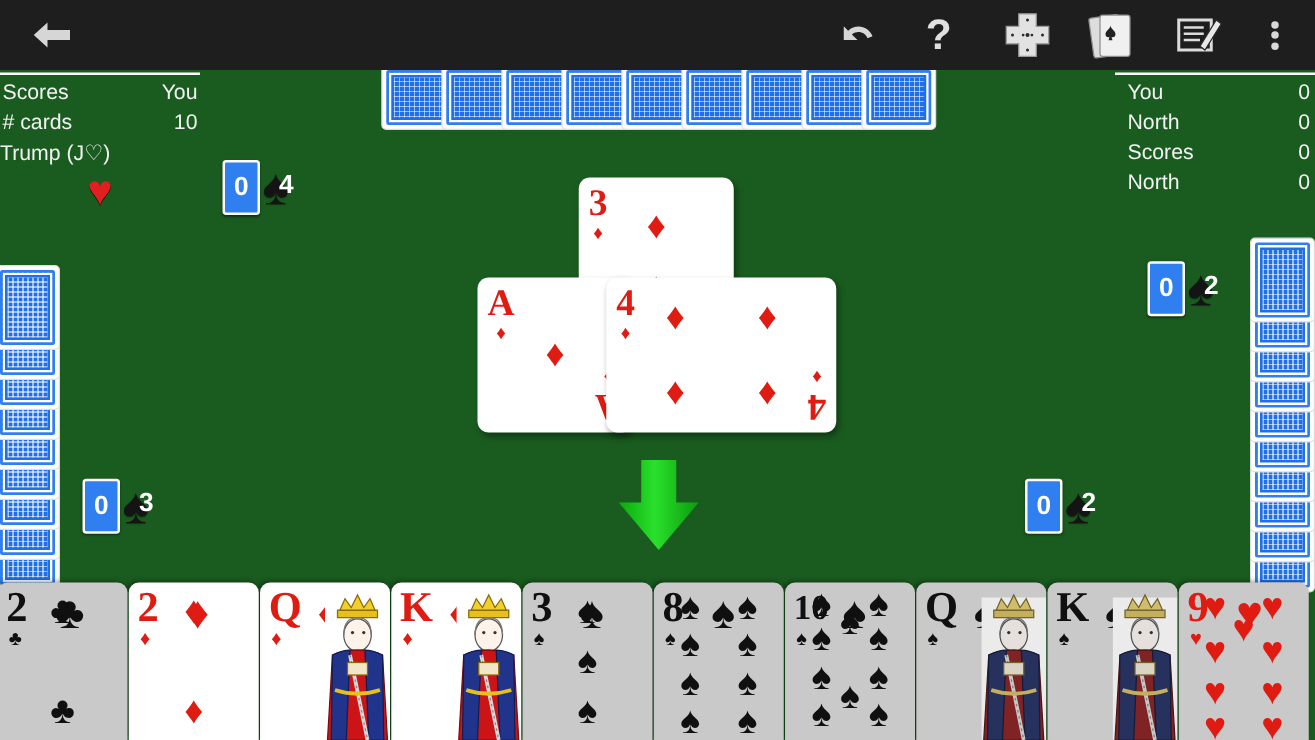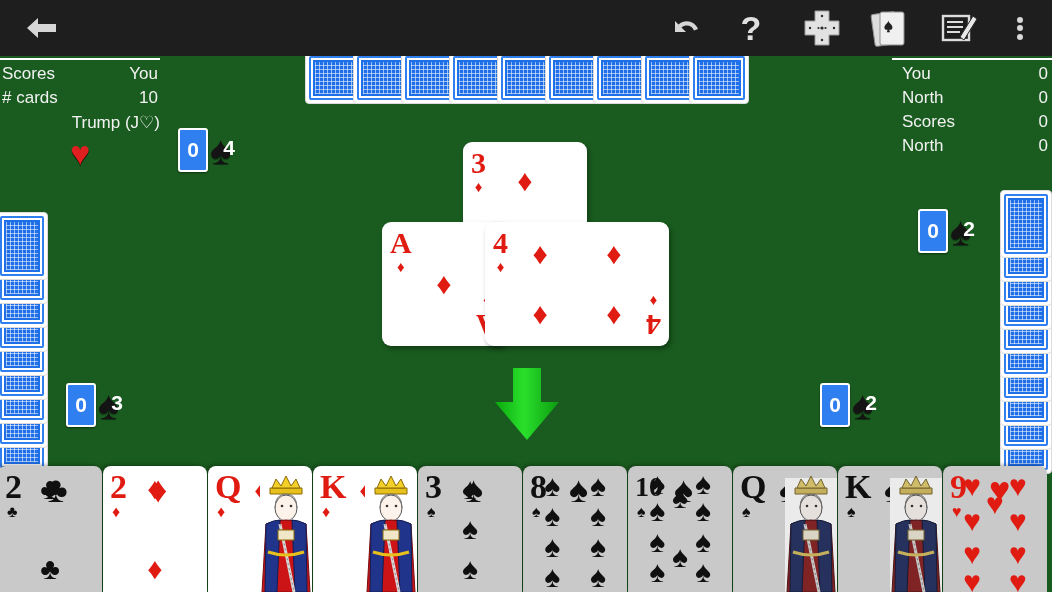--- a/index.html
+++ b/index.html
@@ -42,21 +42,21 @@
   }
   .panel-title{
     text-align:center; font-size:17px; font-weight:bold;
     padding-bottom:3px; color:#ffffff;
   }
   .panel-rule{ height:2px; background:#ffffff; margin:0 0 2px 0; }
   .info-row{
     display:flex; justify-content:space-between;
     font-size:17px; line-height:24px; padding:0 2px;
   }
-  .trump-line{ text-align:right; font-size:17px; line-height:26px; }
+  .trump-line{ text-align:left; font-size:17px; line-height:26px; }
   .trump-suit{
     text-align:center; font-size:34px; line-height:34px; color:#e02020;
     text-shadow:0 1px 0 #000;
   }
 
   
   .score-panel{
     position:absolute; right:0; top:58px; width:160px;
     color:#f2f2f2; z-index:20;
   }

